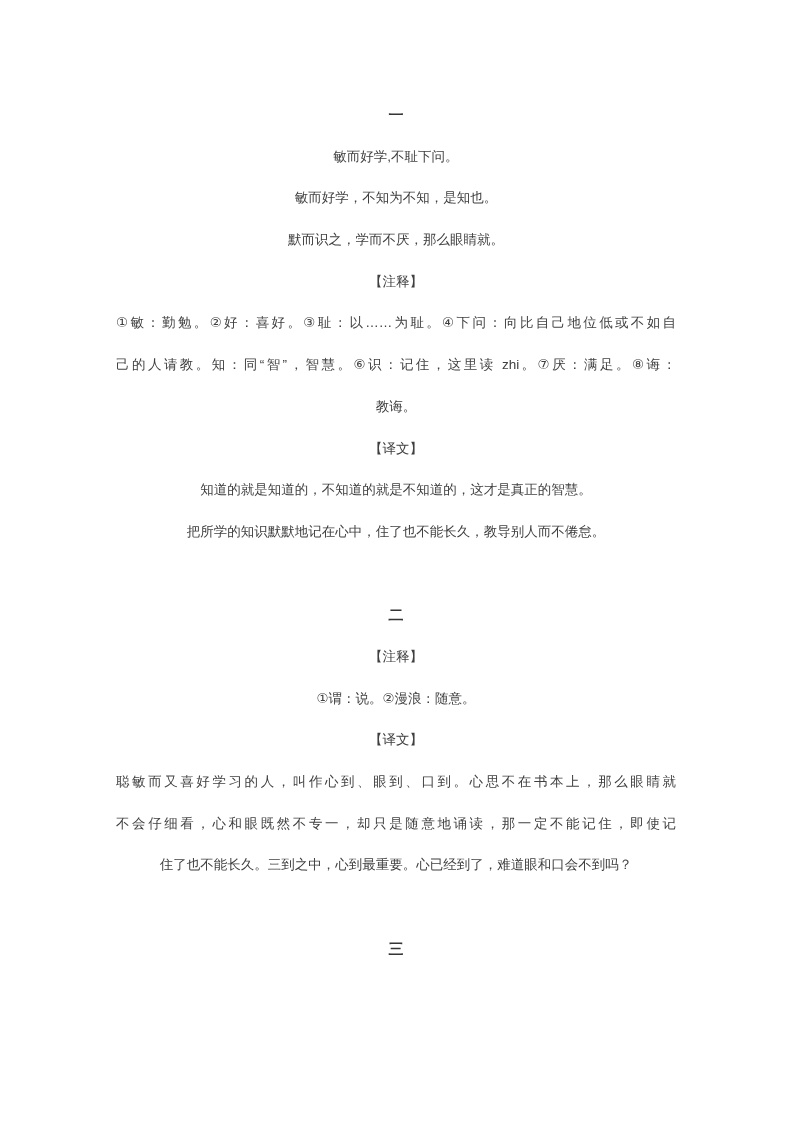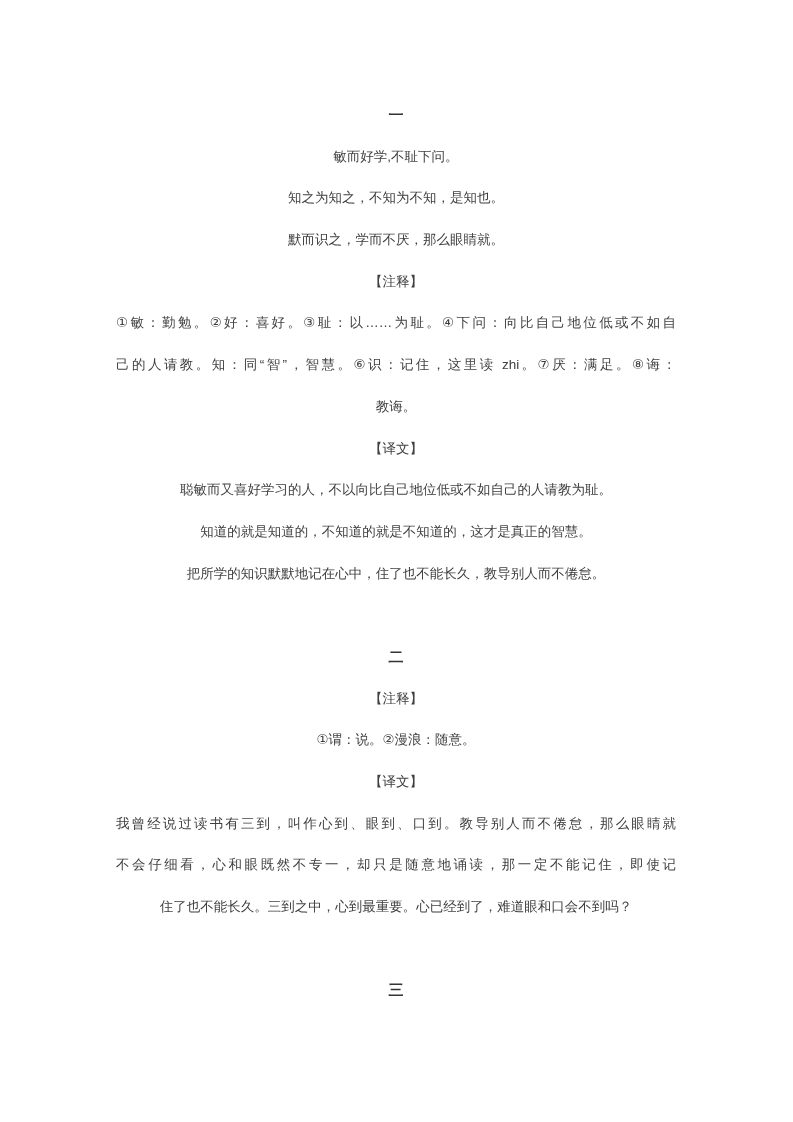--- a/index.html
+++ b/index.html
@@ -46,34 +46,33 @@
     
   }
 </style>
 </head>
 <body>
 
 <div class="page">
   <div class="content" id="doc">
       <div class="line title">一</div>
       <div class="line">敏而好学,不耻下问。</div>
-      <div class="line">知之为知之，不知为不知，是知也。</div>
+      <div class="line">敏而好学，不知为不知，是知也。</div>
       <div class="line">默而识之，学而不厌，那么眼睛就。</div>
       <div class="line label">【注释】</div>
       <div class="line justify">①敏：勤勉。②好：喜好。③耻：以……为耻。④下问：向比自己地位低或不如自</div>
       <div class="line justify">己的人请教。知：同“智”，智慧。⑥识：记住，这里读 zhi。⑦厌：满足。⑧诲：</div>
       <div class="line">教诲。</div>
       <div class="line label">【译文】</div>
-      <div class="line">聪敏而又喜好学习的人，不以向比自己地位低或不如自己的人请教为耻。</div>
       <div class="line">知道的就是知道的，不知道的就是不知道的，这才是真正的智慧。</div>
       <div class="line">把所学的知识默默地记在心中，住了也不能长久，教导别人而不倦怠。</div>
       <div class="line blank"></div>
       <div class="line title">二</div>
       <div class="line label">【注释】</div>
       <div class="line">①谓：说。②漫浪：随意。</div>
       <div class="line label">【译文】</div>
-      <div class="line justify">我曾经说过读书有三到，叫作心到、眼到、口到。教导别人而不倦怠，那么眼睛就</div>
+      <div class="line justify">聪敏而又喜好学习的人，叫作心到、眼到、口到。心思不在书本上，那么眼睛就</div>
       <div class="line justify">不会仔细看，心和眼既然不专一，却只是随意地诵读，那一定不能记住，即使记</div>
       <div class="line">住了也不能长久。三到之中，心到最重要。心已经到了，难道眼和口会不到吗？</div>
       <div class="line blank"></div>
       <div class="line title">三</div>
     </div>
 </div>
 
 </body></html>

